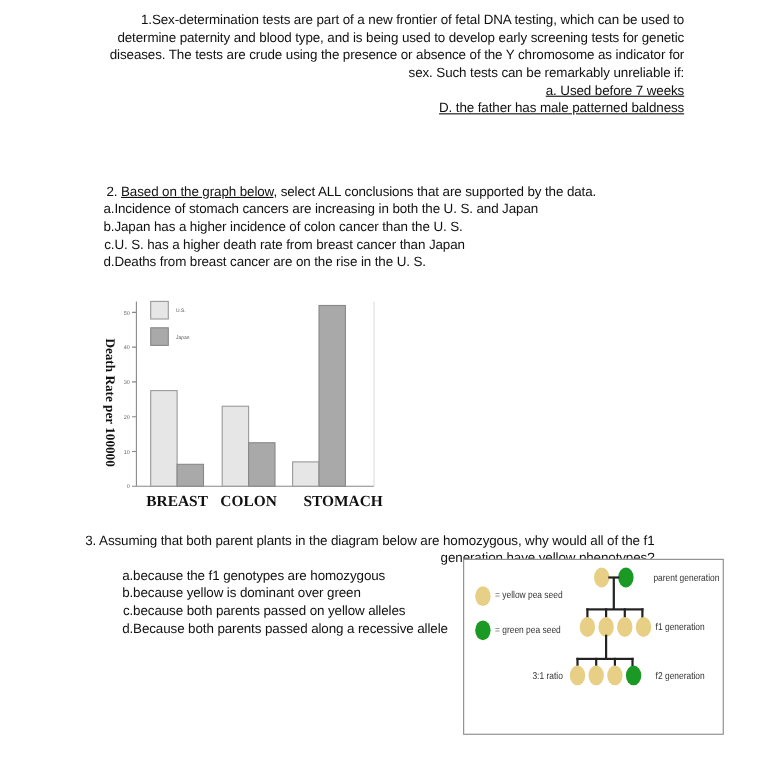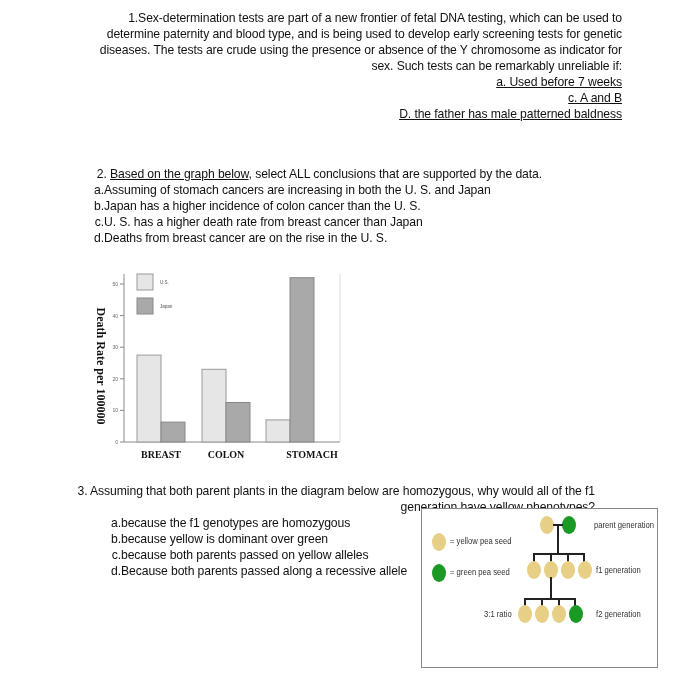--- a/index.html
+++ b/index.html
@@ -16,52 +16,51 @@
   .opt-row .letter { width: 22px; }
   .q3 { left: 75px; top: 483px; width: 520px; }
   .q3 .opt-row .letter { width: 46px; }
 
   
   .chart { left: 88px; top: 266px; width: 270px; height: 200px; }
   .ylabel { position: absolute; left: -4px; top: 100px; transform-origin: center;
             font-family: "Liberation Serif", serif; font-weight: bold; font-size: 12px;
             transform: translate(-50%, -50%) rotate(90deg); white-space: nowrap; left: 12px; }
   .xaxis-label { position: absolute; top: 183px; font-family: "Liberation Serif", serif;
-                 font-weight: bold; font-size: 10px; transform: translateX(-50%); }
+                 font-weight: bold; font-size: 14px; transform: translateX(-50%); }
 
   
   .pea-box { left: 421px; top: 508px; width: 235px; height: 158px; border: 1px solid #888;
              background: #fff; }
   .pea { position: absolute; width: 14px; height: 18px; border-radius: 50%; }
   .pea.yellow { background: #e8cf86; }
   .pea.green { background: #1a9a24; }
   .pea-label { position: absolute; font-size: 9px; color: #333; white-space: nowrap;
                transform: scaleX(0.85); transform-origin: left center; }
   .line { position: absolute; background: #222; }
 </style>
 </head>
 <body>
 
 <div class="abs q-text q1">
   <div>
     <span class="stem-num">1.</span><span>Sex-determination tests are part of a new frontier of fetal DNA testing, which can be used to determine paternity and blood type, and is being used to develop early screening tests for genetic diseases. The tests are crude using the presence or absence of the Y chromosome as indicator for sex. Such tests can be remarkably unreliable if:</span>
   </div>
   <div class="opt">a. Used before 7 weeks</div>
-  <div class="opt">c. A and B</div>
   <div class="opt">D. the father has male patterned baldness</div>
 </div>
 
 <div class="abs q-text q2">
   <div>
     <span>2.</span>
     <span class="u">Based on the graph below</span><span>, select ALL conclusions that are supported by the data.</span>
   </div>
   <div class="opt-row">
       <span class="letter">a.</span>
-      <span>Assuming of stomach cancers are increasing in both the U. S. and Japan</span>
+      <span>Incidence of stomach cancers are increasing in both the U. S. and Japan</span>
     </div>
   <div class="opt-row">
       <span class="letter">b.</span>
       <span>Japan has a higher incidence of colon cancer than the U. S.</span>
     </div>
   <div class="opt-row">
       <span class="letter">c.</span>
       <span>U. S. has a higher death rate from breast cancer than Japan</span>
     </div>
   <div class="opt-row">

